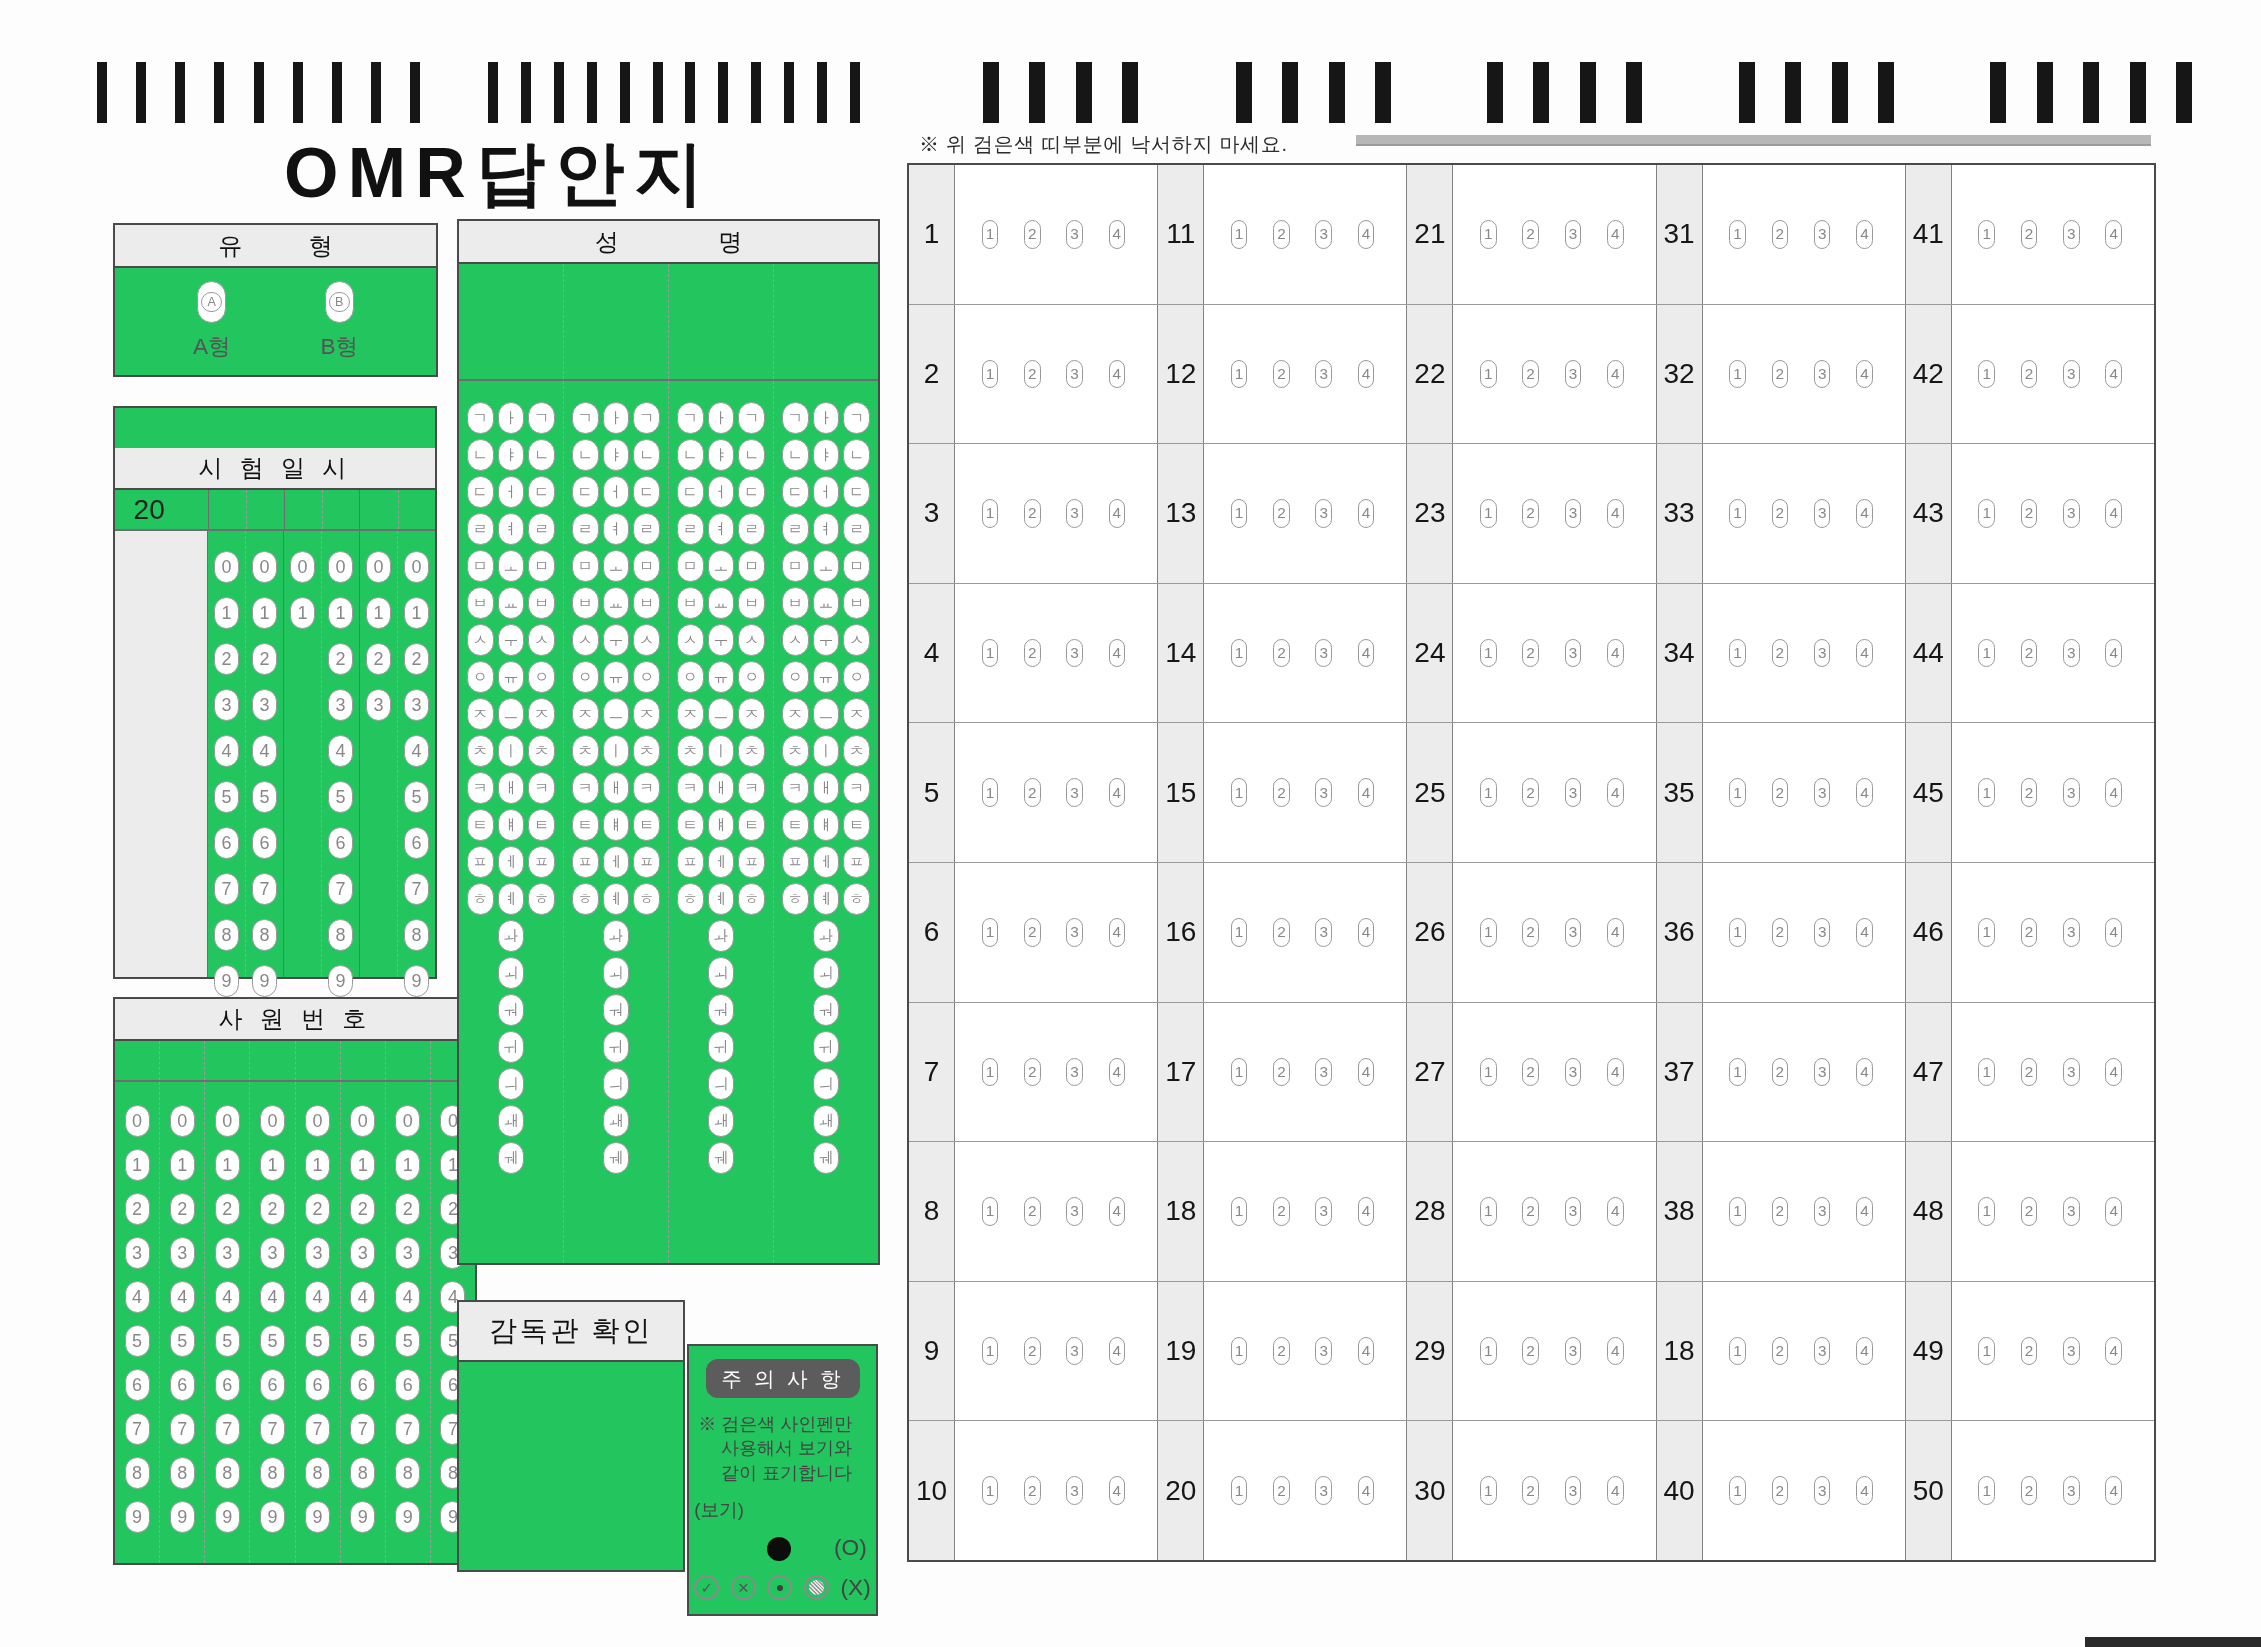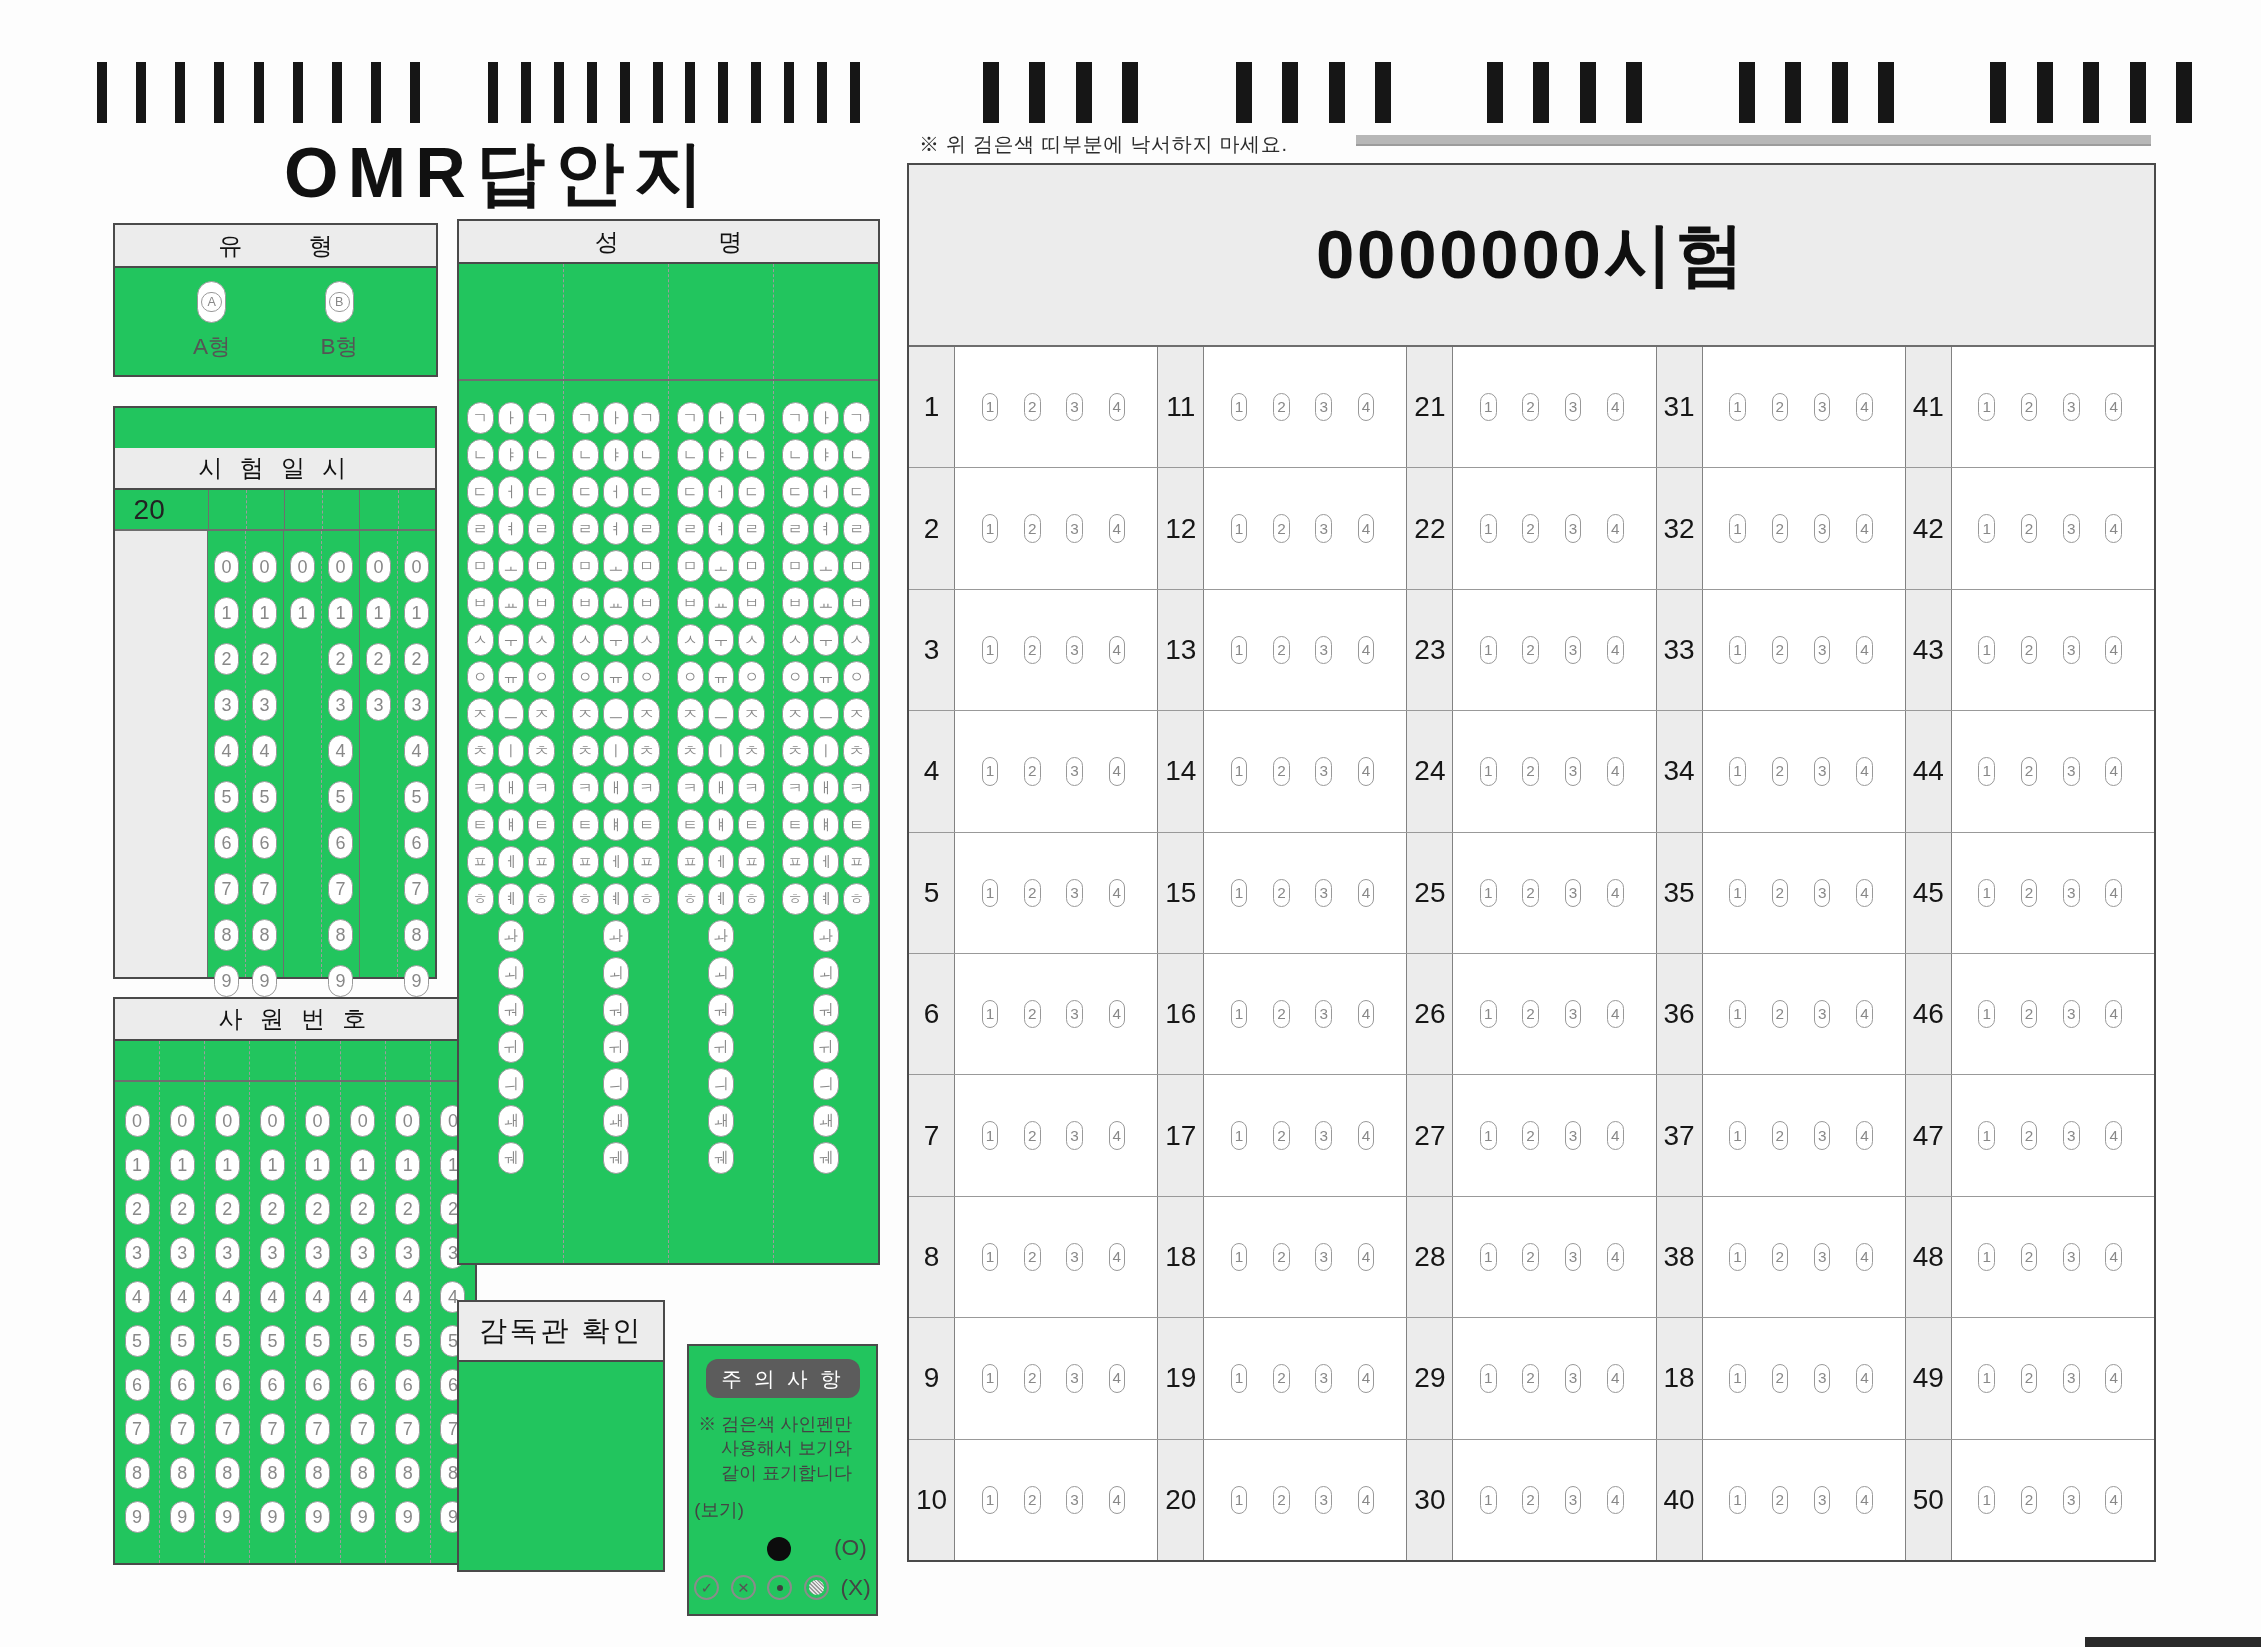--- a/index.html
+++ b/index.html
@@ -1394,21 +1394,21 @@
             <div class="name-slot"></div>
             <div class="name-slot">
               <div class="bb bb-name">ㅞ</div>
             </div>
             <div class="name-slot"></div>
           </div>
         </div>
       </div>
   </div>
 
-  <div class="panel" id="sup-panel" style="left:457px; top:1300px; width:208px; height:272px;">
+  <div class="panel" id="sup-panel" style="left:457px; top:1300px; width:228px; height:272px;">
     <div class="panel-header" id="sup-header">감독관 확인</div>
     <div style="flex:1;"></div>
   </div>
 
   <div class="panel" id="caution-panel" style="left:687px; top:1300px; width:191px; height:272px;">
     <div class="caution-badge">주 의 사 항</div>
     <div class="caution-lines">
       <div>※ 검은색 사인펜만</div>
       <div class="indent">사용해서 보기와</div>
       <div class="indent">같이 표기합니다</div>
@@ -1425,21 +1425,20 @@
           <div class="sym-dot-inner"></div>
         </div>
       <div class="sym-circle">
           <div class="sym-partial-inner"></div>
         </div>
       <div class="sym-x-label">(X)</div>
     </div>
   </div>
 
   <div id="answer-grid">
-    <div id="answer-title-band">0000000시험</div>
     <div id="answer-rows">
         <div class="q-row">
           <div class="q-group">
             <div class="q-num">1</div>
             <div class="q-bubbles">
               <div class="bb bb-ans">1</div>
               <div class="bb bb-ans">2</div>
               <div class="bb bb-ans">3</div>
               <div class="bb bb-ans">4</div>
             </div>

